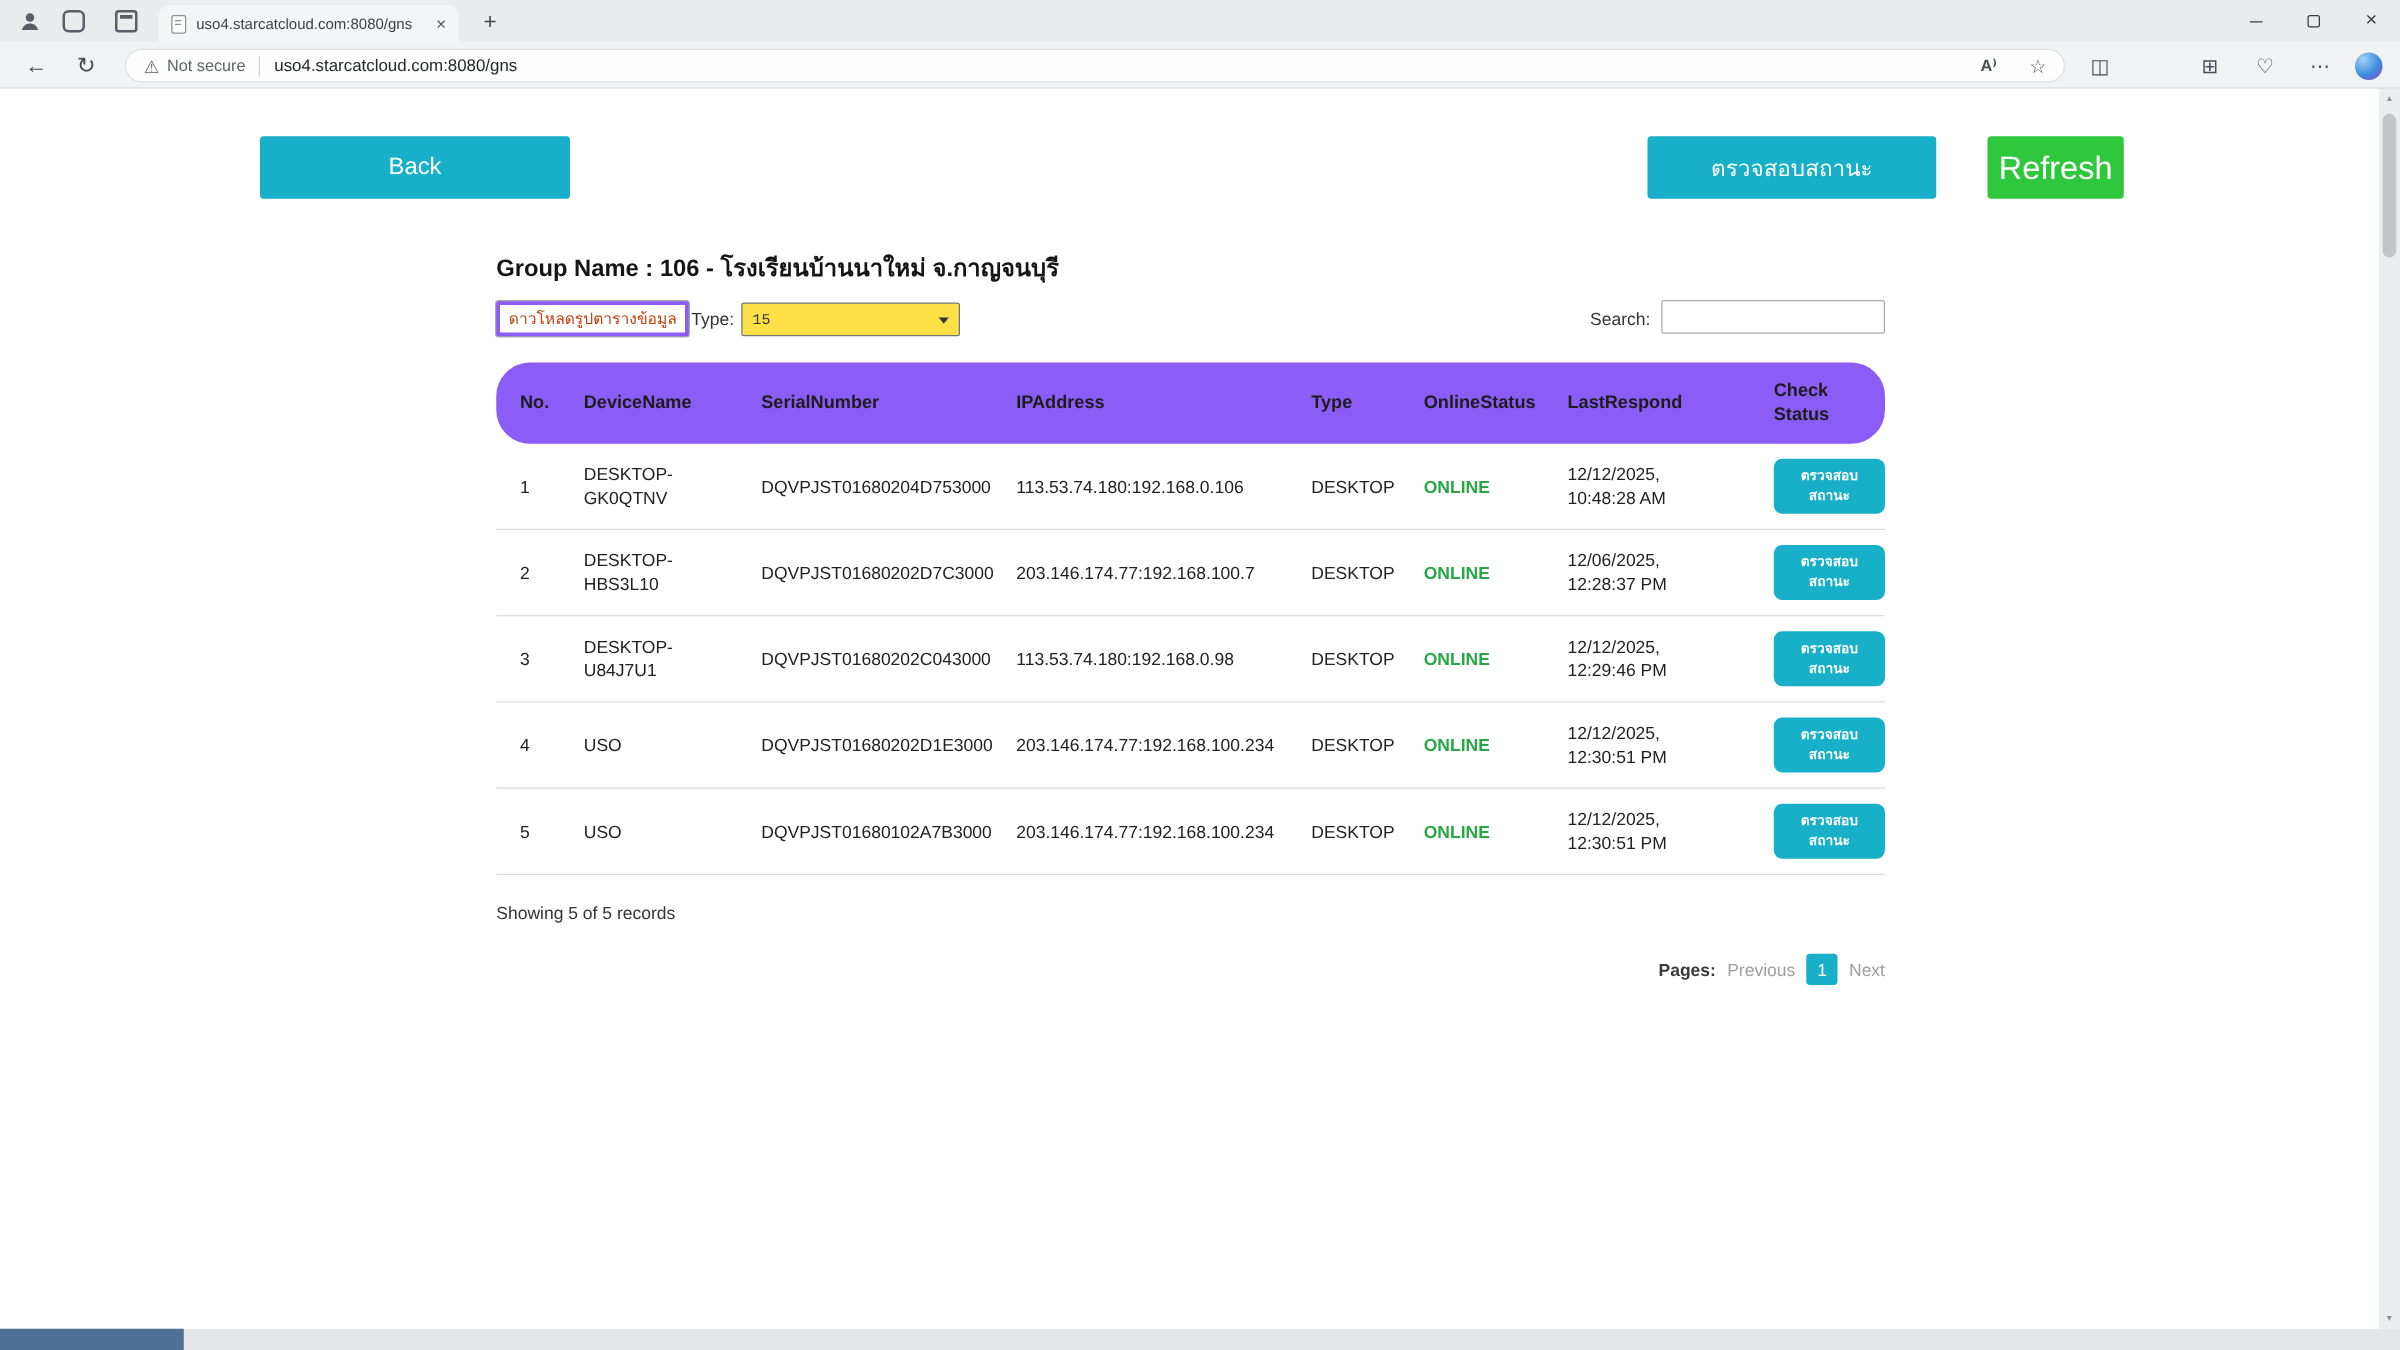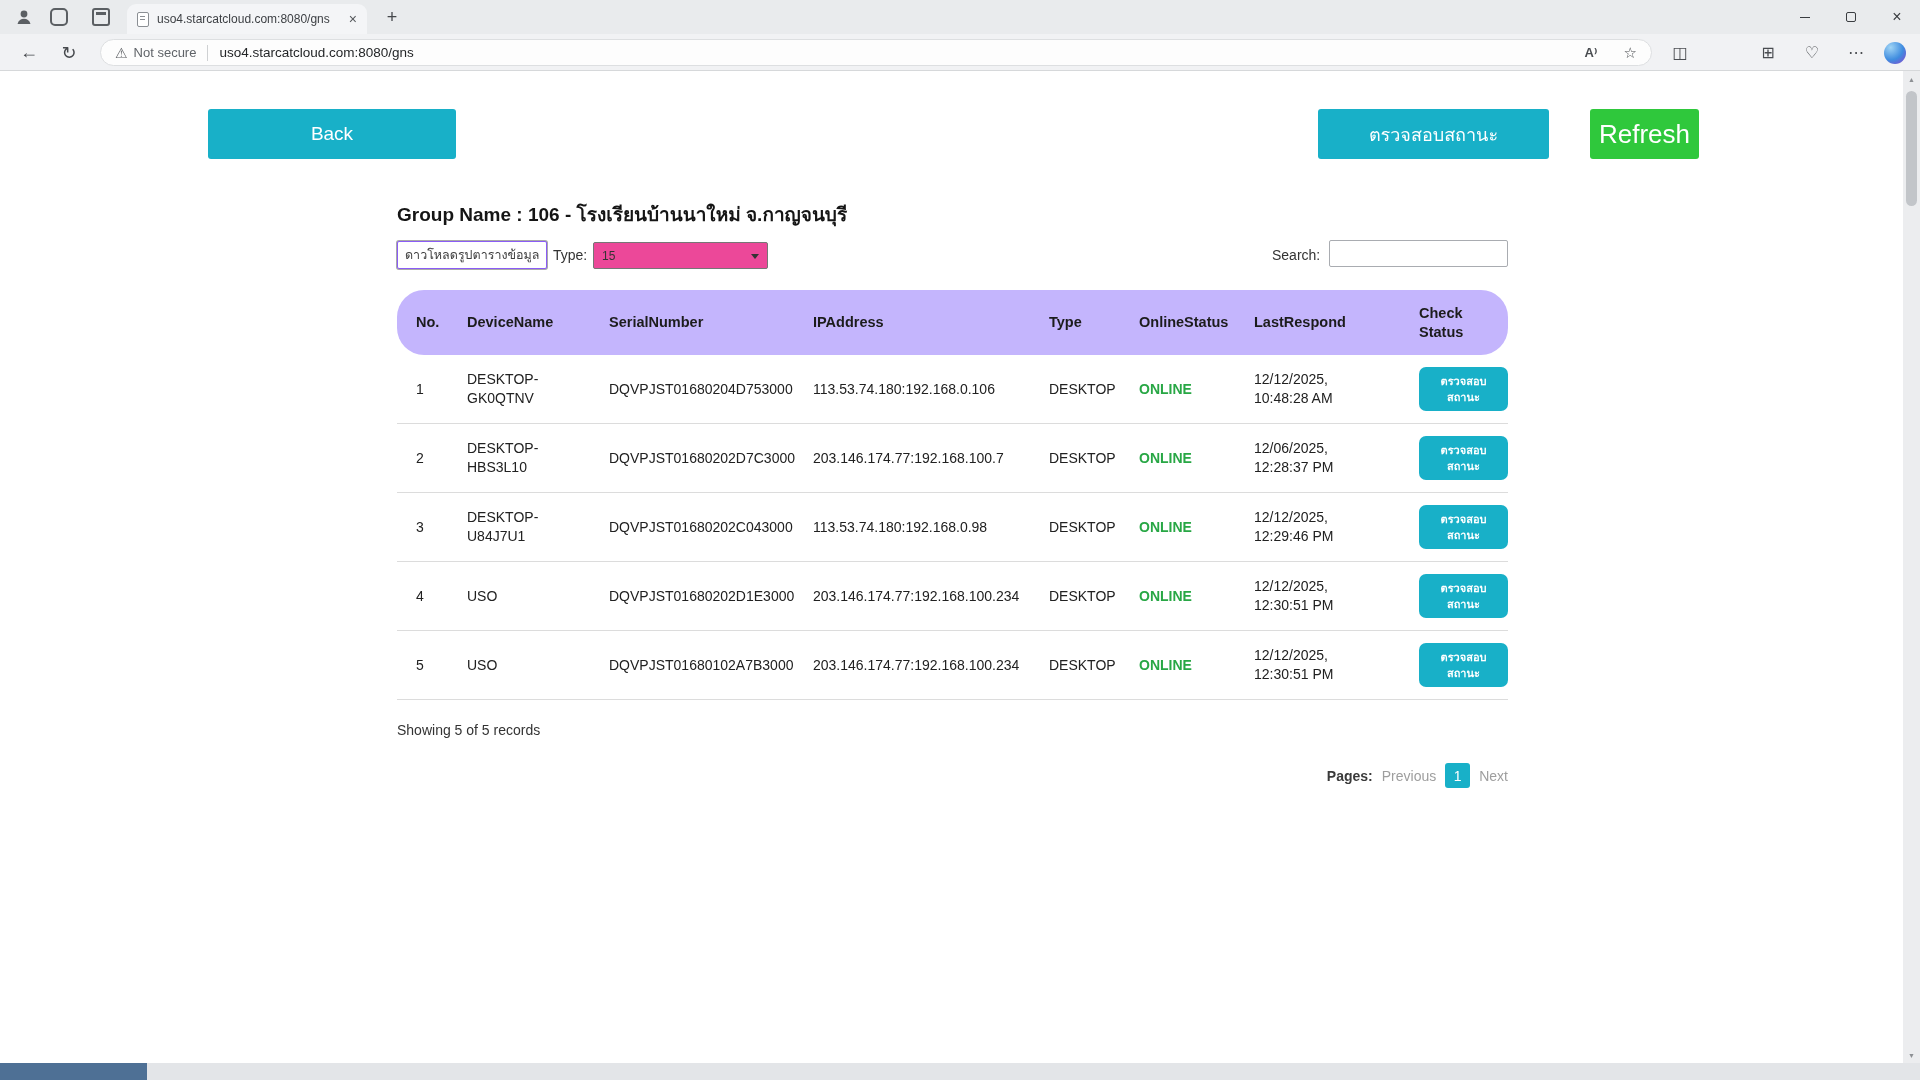--- a/index.html
+++ b/index.html
@@ -38,31 +38,31 @@
   .copilot { position:absolute; left:1884px; top:8px; width:22px; height:22px; border-radius:50%; background:radial-gradient(circle at 30% 25%, #9fd4f5, #3f8cdf 55%, #7b50d0 90%); }
 
   
   .page { position:absolute; top:71px; left:0; width:1903px; height:992px; background:#fff; }
   .btn { position:absolute; border:none; border-radius:3px; color:#fff; font-family:inherit; display:flex; align-items:center; justify-content:center; cursor:default; }
   .btn-back { left:208px; top:38px; width:248px; height:50px; background:#18b0c8; font-size:19px; }
   .btn-checkall { left:1318px; top:38px; width:231px; height:50px; background:#18b0c8; font-size:18px; }
   .btn-refresh { left:1590px; top:38px; width:109px; height:50px; background:#2fc83c; font-size:26px; }
   .group-title { position:absolute; left:397px; top:128px; font-size:19px; font-weight:600; color:#151515; }
 
-  .dl-btn { position:absolute; left:397px; top:170px; height:28px; padding:0 7px; background:#fff; border:1px solid #8b5cf6; box-shadow:0 0 0 1px #a9a9a9; border-radius:2px; font-size:12.5px; color:#404040; font-family:inherit; display:flex; align-items:center; }
+  .dl-btn { position:absolute; left:397px; top:170px; height:28px; padding:0 7px; background:#fff; border:3px solid #8b5cf6; box-shadow:0 0 0 1px #a9a9a9; border-radius:2px; font-size:12.5px; color:#c2410c; font-family:inherit; display:flex; align-items:center; }
   .show-label { position:absolute; left:553px; top:176px; font-size:14px; color:#333; }
-  .show-select { position:absolute; left:593px; top:171px; width:175px; height:27px; border:1px solid #767676; border-radius:2px; background:#ec4899; font-size:12px; color:#333; display:flex; align-items:center; padding:0 8px; }
+  .show-select { position:absolute; left:593px; top:171px; width:175px; height:27px; border:1px solid #767676; border-radius:2px; background:#fde047; font-size:12px; color:#333; display:flex; align-items:center; padding:0 8px;font-family:Liberation Mono, monospace; }
   .show-select .chev { position:absolute; right:8px; top:11px; width:0; height:0; border-left:4.5px solid transparent; border-right:4.5px solid transparent; border-top:5.5px solid #333; }
   .search-label { position:absolute; left:1272px; top:176px; font-size:14px; color:#333; }
   .search-input { position:absolute; left:1329px; top:169px; width:179px; height:27px; border:1px solid #a9acb1; border-radius:2px; font-size:13px; padding:0 6px; font-family:inherit; background:#fff; }
 
   
   .dtable { position:absolute; left:397px; top:219px; width:1111px; }
   .thead, .trow { display:grid; grid-template-columns:51px 142px 204px 236px 90px 115px 165px 89px; padding-left:19px; align-items:center; }
-  .thead { height:65px; background:#c4b5fd; font-weight:bold; font-size:14.5px; color:#1c1c1c; line-height:1.25;border-radius:27px; }
+  .thead { height:65px; background:#8b5cf6; font-weight:bold; font-size:14.5px; color:#1c1c1c; line-height:1.25;border-radius:27px; }
   .trow { min-height:69px; border-bottom:1px solid #dcdcdc; font-size:14px; color:#212121; }
   .td, .th { padding-right:8px; }
   .dev-wrap { display:inline-block; max-width:104px; line-height:1.35; }
   .lr-wrap { display:inline-block; max-width:124px; line-height:1.35; }
   .td-ip { white-space:nowrap; }
   .td-status { color:#28a745; font-weight:bold; }
   .mini-btn { width:89px; height:44px; background:#18b0c8; border:none; border-radius:7px; color:#fff; font-size:11px; font-weight:600; line-height:1.5; font-family:inherit; display:flex; flex-direction:column; align-items:center; justify-content:center; cursor:default; }
   .mini-btn span { display:block; }
 
   

